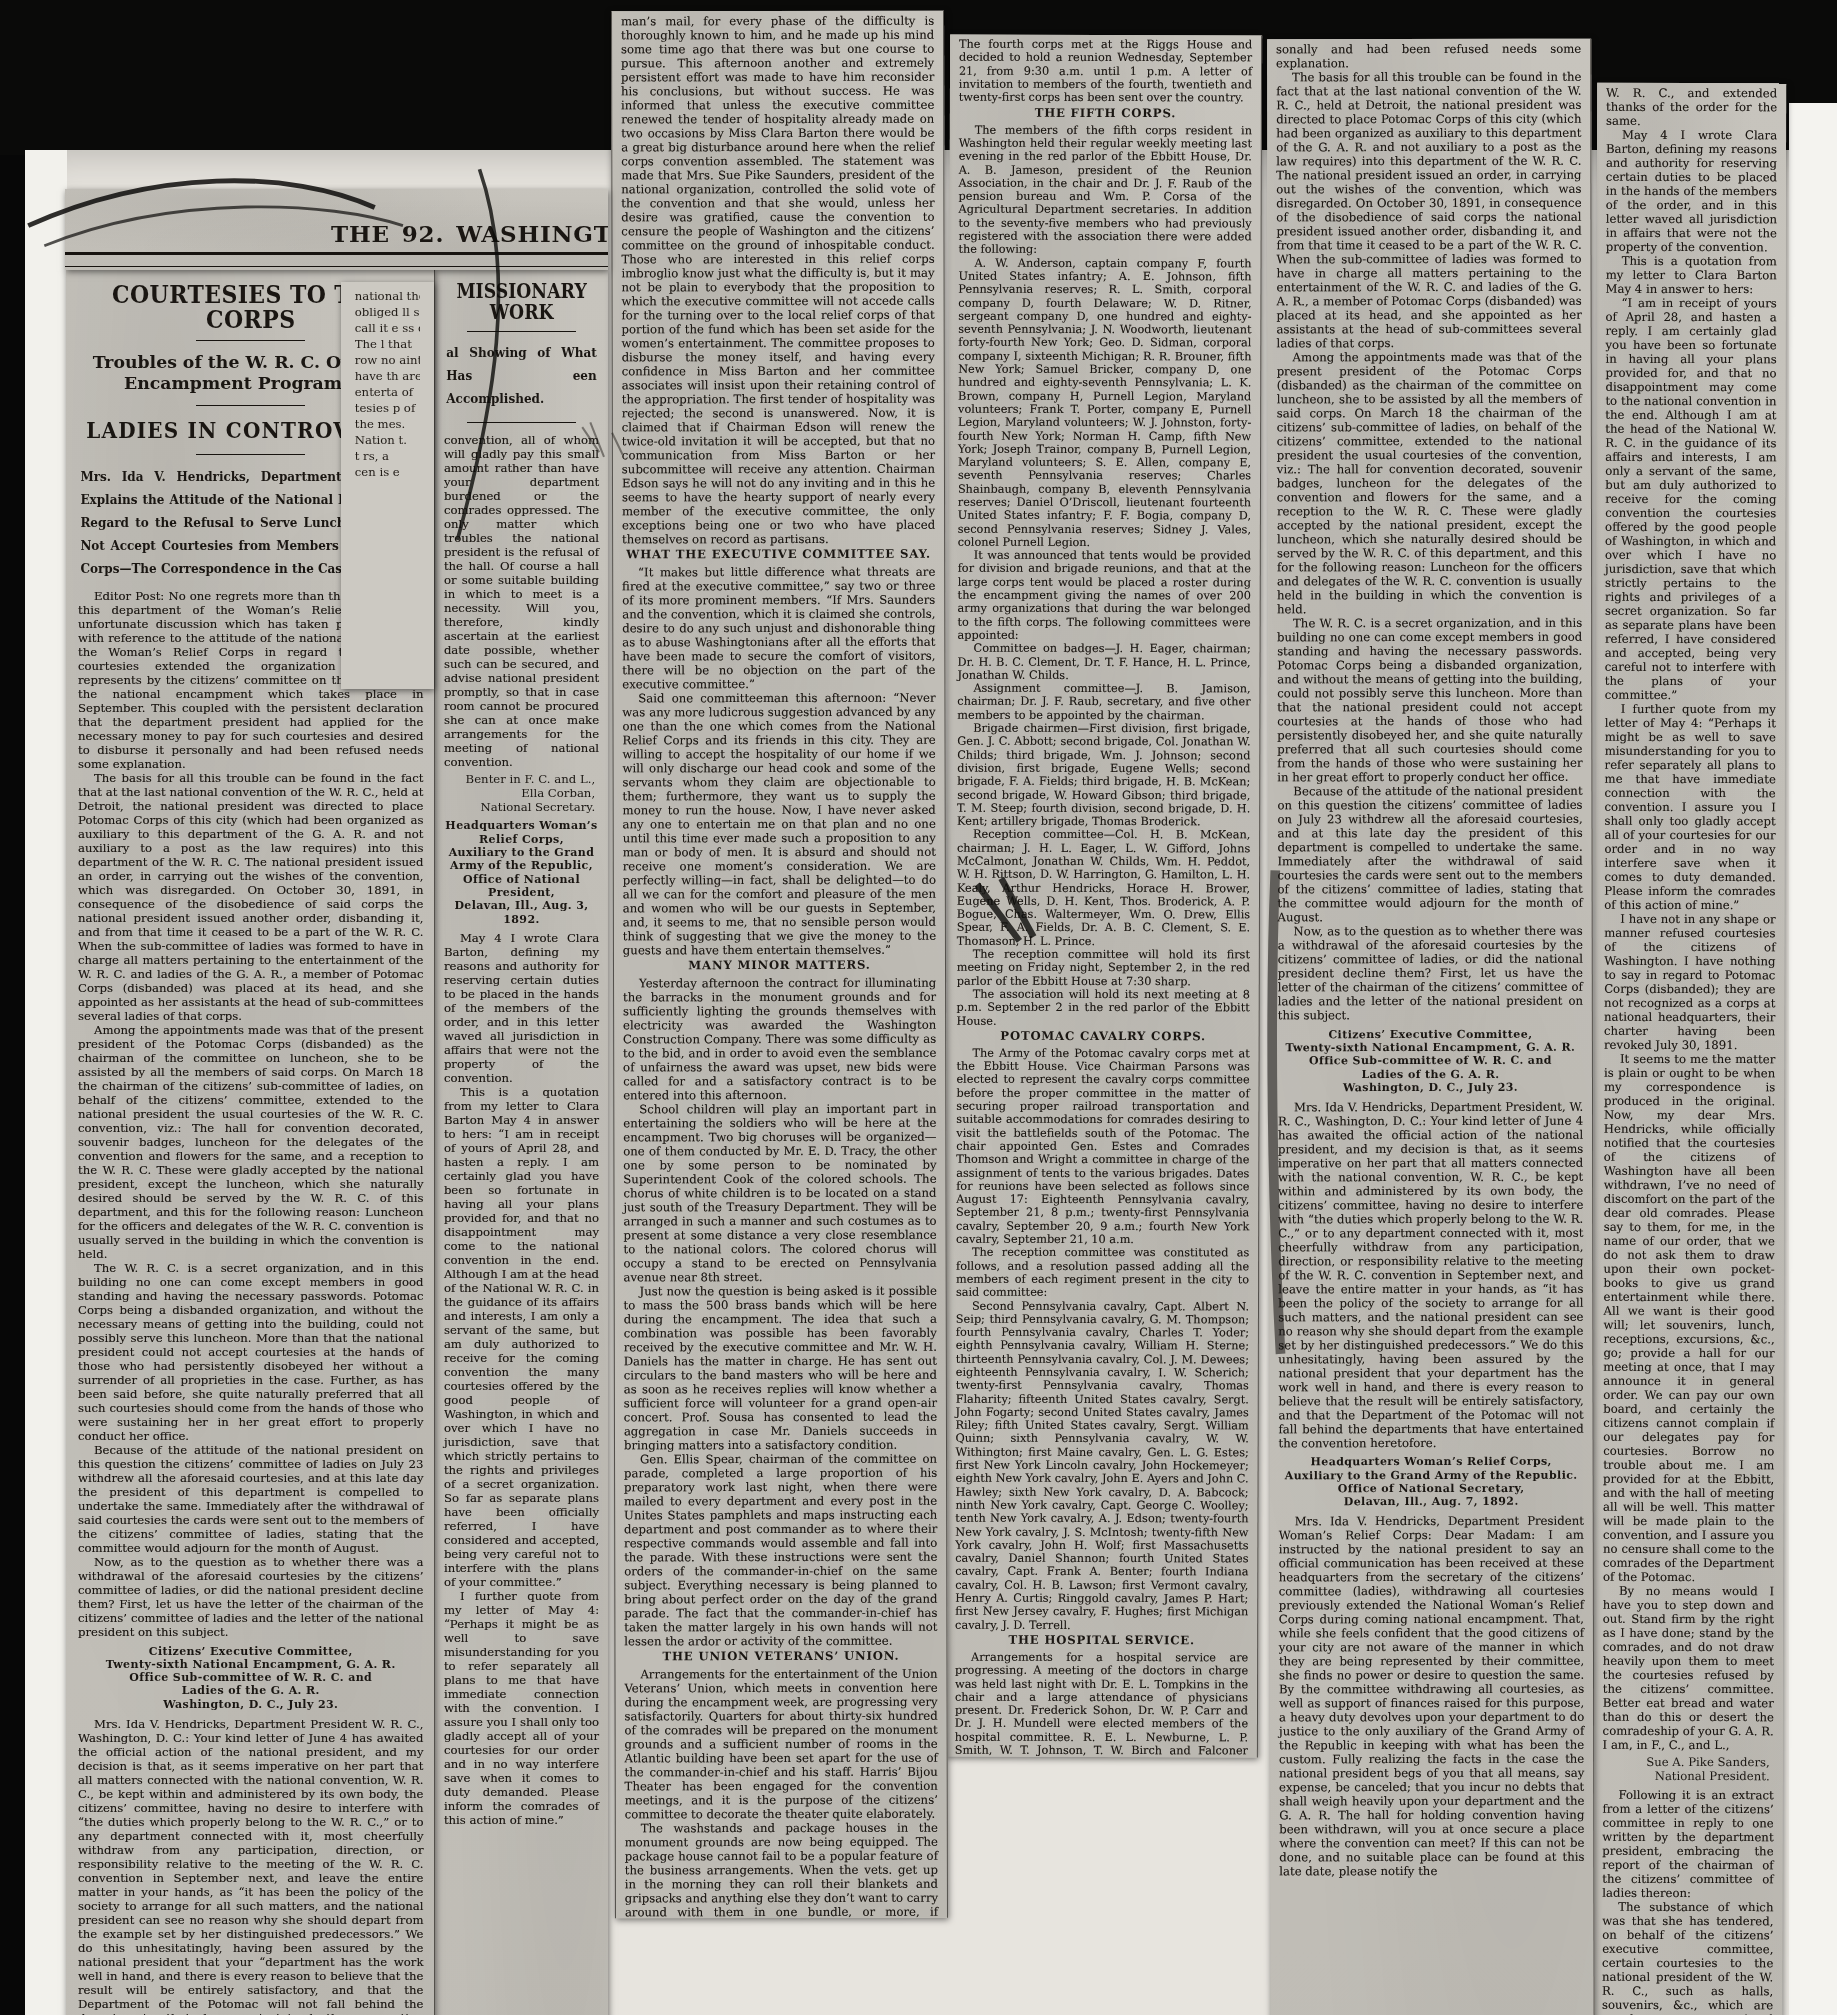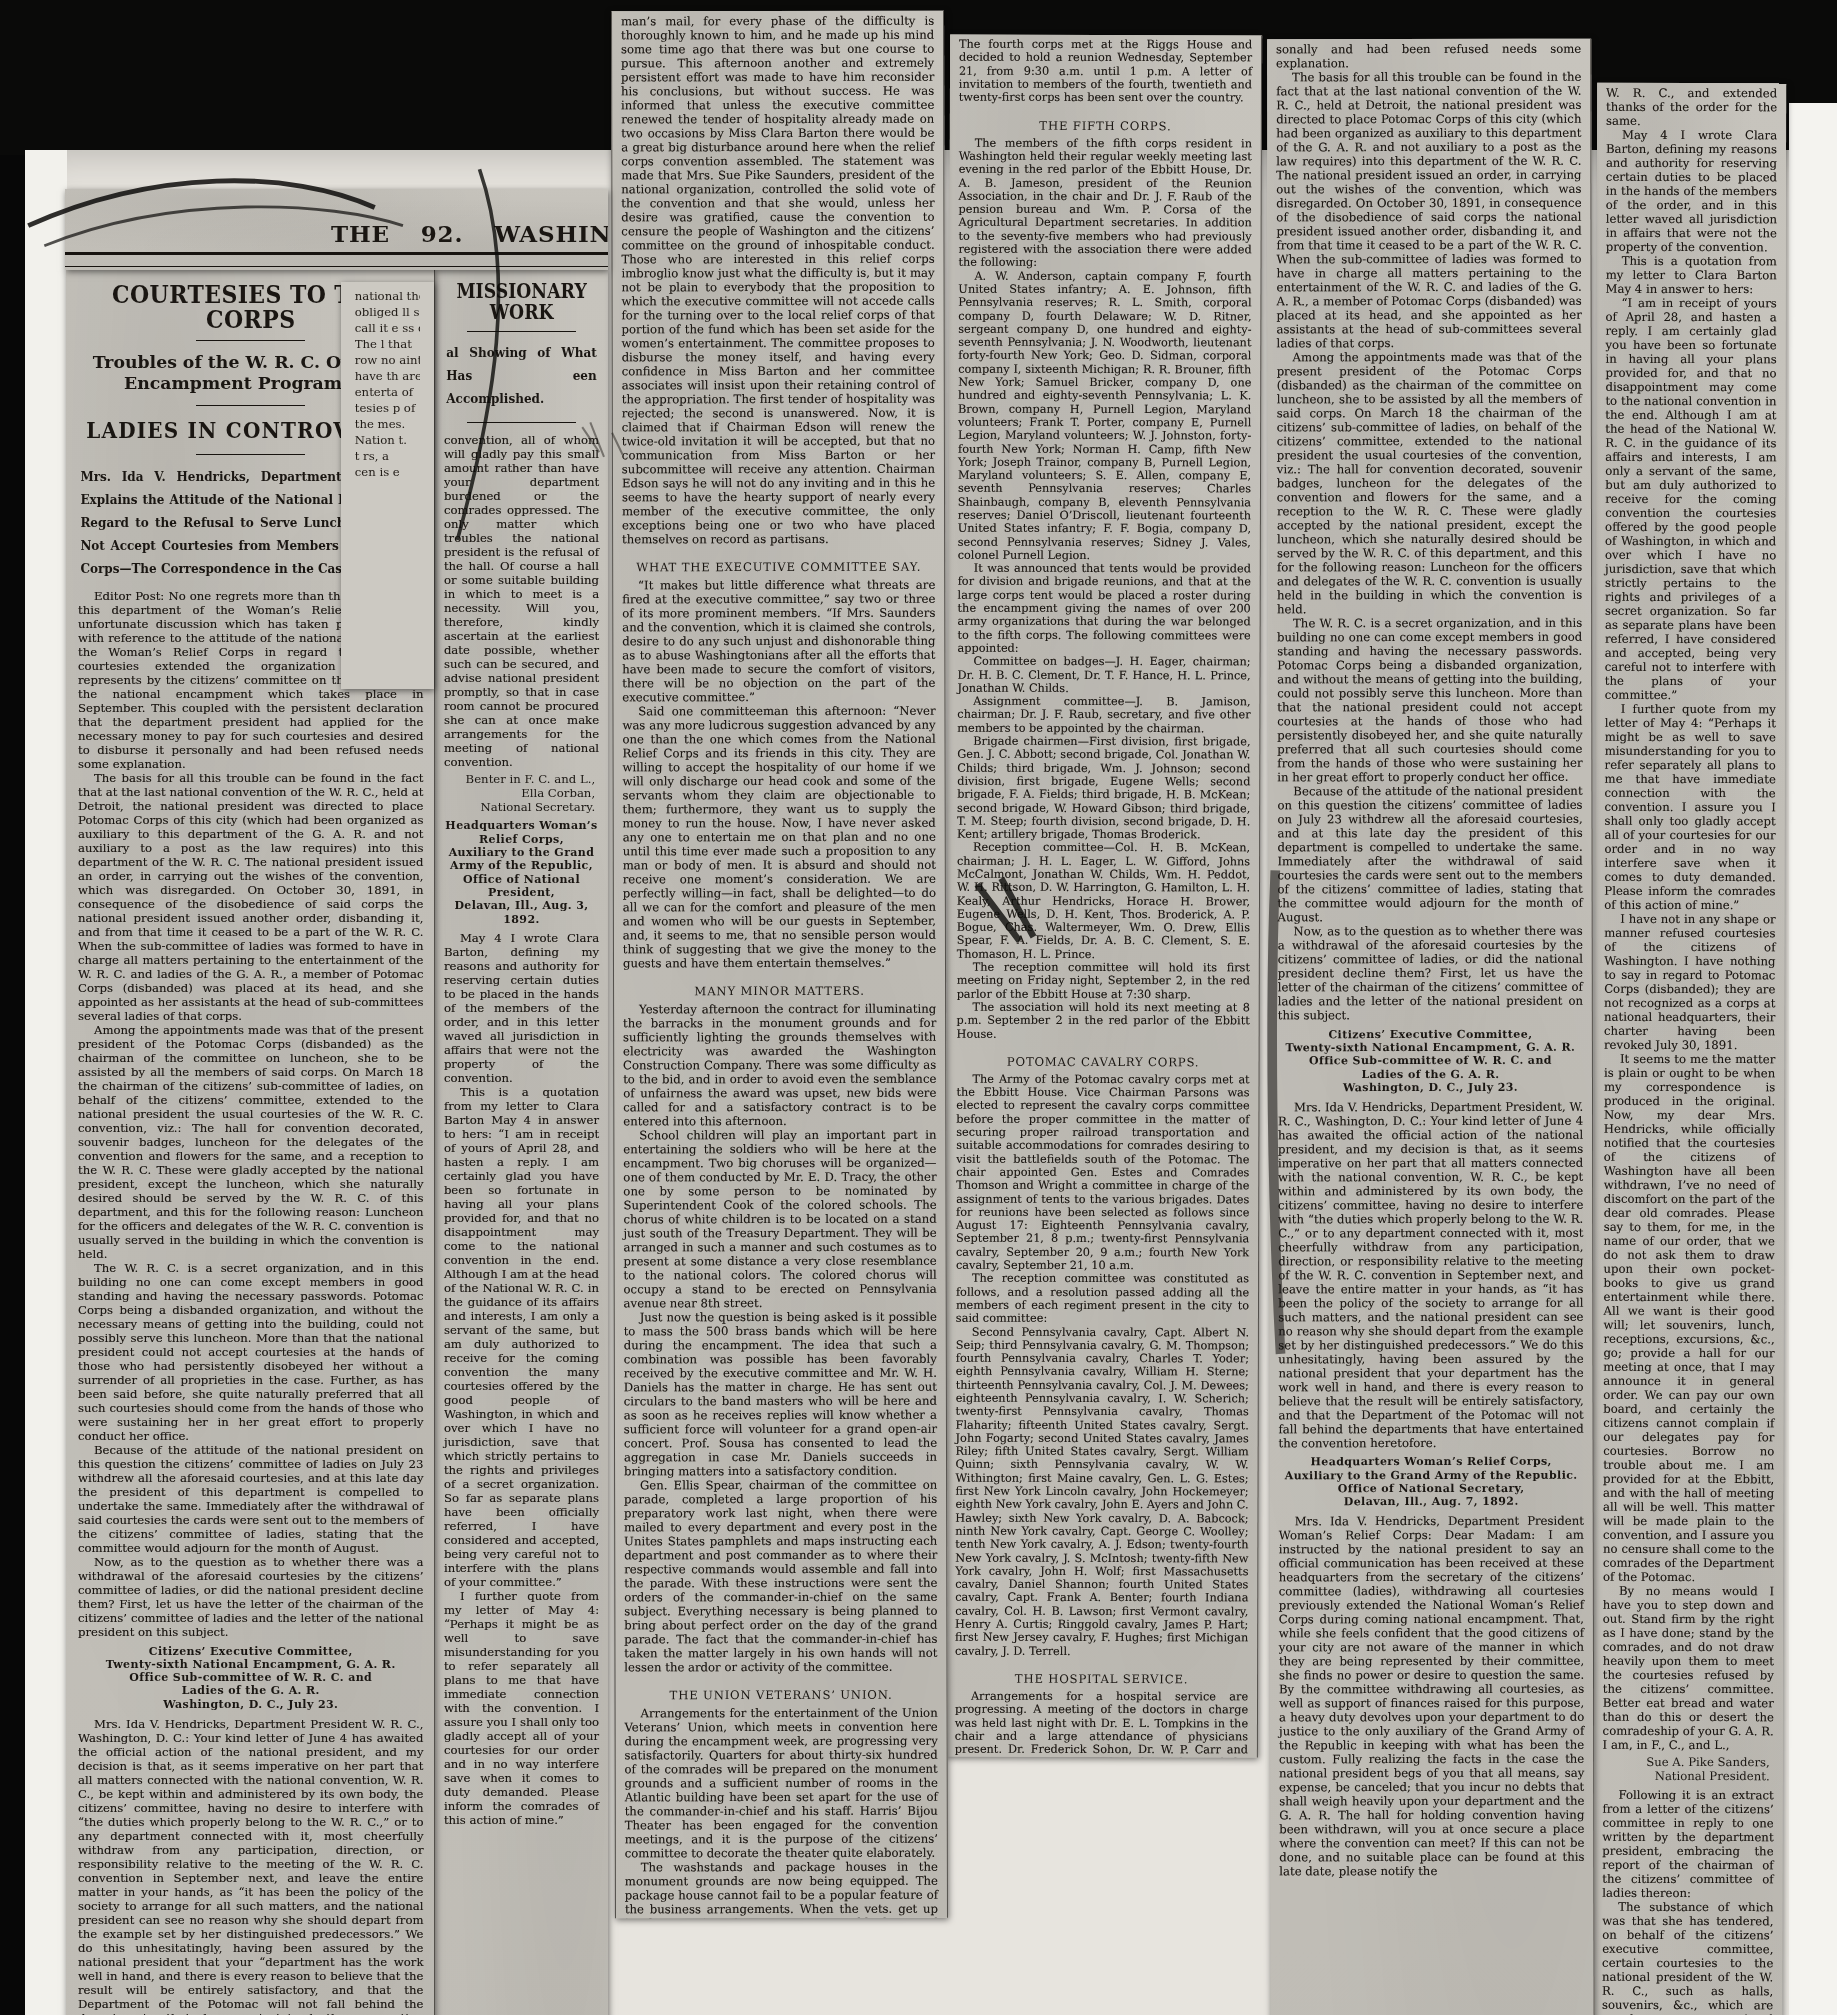--- a/index.html
+++ b/index.html
@@ -14,42 +14,42 @@
   .clip{position:absolute;background:#c5c2bb;color:#1a1612;overflow:hidden;
         box-shadow:0.8px 2px 6.4px rgba(0,0,0,.5);
         background-image:radial-gradient(ellipse at 28% 12%,rgba(0,0,0,.07),transparent 55%),
                          radial-gradient(ellipse at 75% 70%,rgba(0,0,0,.05),transparent 60%),
                          linear-gradient(#c7c4bd,#bfbcb5);}
   .clip .inner{padding:3.2px 8.9px;}
   .vrule-l{border-left:1.2px solid rgba(25,22,18,.65);}
   .vrule-r{border-right:1.2px solid rgba(25,22,18,.65);}
 
   #masthead{left:65px;top:189px;width:543px;height:81px;z-index:4;}
-  #masthead .mh{position:absolute;bottom:23.4px;left:266px;right:5.6px;display:flex;align-items:baseline;gap:31px;
+  #masthead .mh{position:absolute;bottom:23.4px;left:266px;right:5.6px;display:flex;align-items:baseline;gap:12px;
                 font-weight:bold;font-size:23px;letter-spacing:0.8px;white-space:nowrap;}
   #masthead .rules{position:absolute;left:0;right:0;bottom:3.2px;height:10.5px;
                 border-top:3.6px solid #17130f;border-bottom:1.6px solid #17130f;}
 
   #clipA{left:66px;top:269px;width:368px;height:1878px;z-index:3;}
   #clipA .inner{padding:4px 10.5px 4px 12px;}
   #clipFrag{left:341px;top:282px;width:93px;height:407px;z-index:5;background:#ccc9c2;}
   #clipB{left:434px;top:269px;width:173px;height:1878px;z-index:2;}
   #clipC{left:613px;top:11.3px;width:331px;height:1907px;z-index:3;transform:rotate(-.12deg);}
   #clipD{left:948px;top:35px;width:311px;height:1722px;z-index:2;transform:rotate(.14deg);}
   #clipE{left:1269px;top:39px;width:323px;height:2109px;z-index:2;transform:rotate(-.1deg);}
   #clipF{left:1595px;top:83px;width:189px;height:2065px;z-index:1;transform:rotate(.12deg);}
 
   .headline{font-weight:bold;text-align:center;font-size:22px;line-height:1.05;margin:10.5px 0 4px;
             transform:scaleY(1.12);letter-spacing:0.4px;}
   .headline.small{font-size:18px;letter-spacing:0;transform:scale(.96,1.12);}
   .sub{font-weight:bold;text-align:center;font-size:17.3px;line-height:1.25;margin:10.5px 8px;}
   .sub2{font-weight:bold;text-align:center;font-size:20px;letter-spacing:1.2px;margin:12px 0;transform:scaleY(1.1);}
   .deck{font-weight:bold;font-size:12px;line-height:23px;text-align:justify;margin:9.7px 2.4px 8px;}
   .rule{width:109px;margin:10.5px auto;border-top:1.6px solid #17130f;}
-  .xhead{font-weight:normal;text-align:center;font-size:11.7px;letter-spacing:0.8px;margin:14px 0 4px;}
+  .xhead{font-weight:bold;text-align:center;font-size:11.7px;letter-spacing:0.8px;margin:1px 0 4px;}
   .para{font-size:11.7px;line-height:14px;text-align:justify;margin:0;text-indent:16px;
         text-shadow:0 0 0.4px rgba(45,38,30,.45);}
   .para0{text-indent:0;}
   .tight .para{font-size:11.3px;line-height:13.3px;}
   .addr{font-size:11px;line-height:13.3px;text-align:center;font-weight:bold;letter-spacing:0.4px;margin:5.6px 0;}
   .addr div{data:;text-align:center;}
   .sig{font-size:11.7px;line-height:14px;text-align:right;margin:2.4px 4px 5.6px 0;}
   .fraglines{font-size:11.7px;line-height:16px;padding:3.2px 4.8px;color:#201b16;}
   .fraglines div{white-space:nowrap;overflow:hidden;}
 

